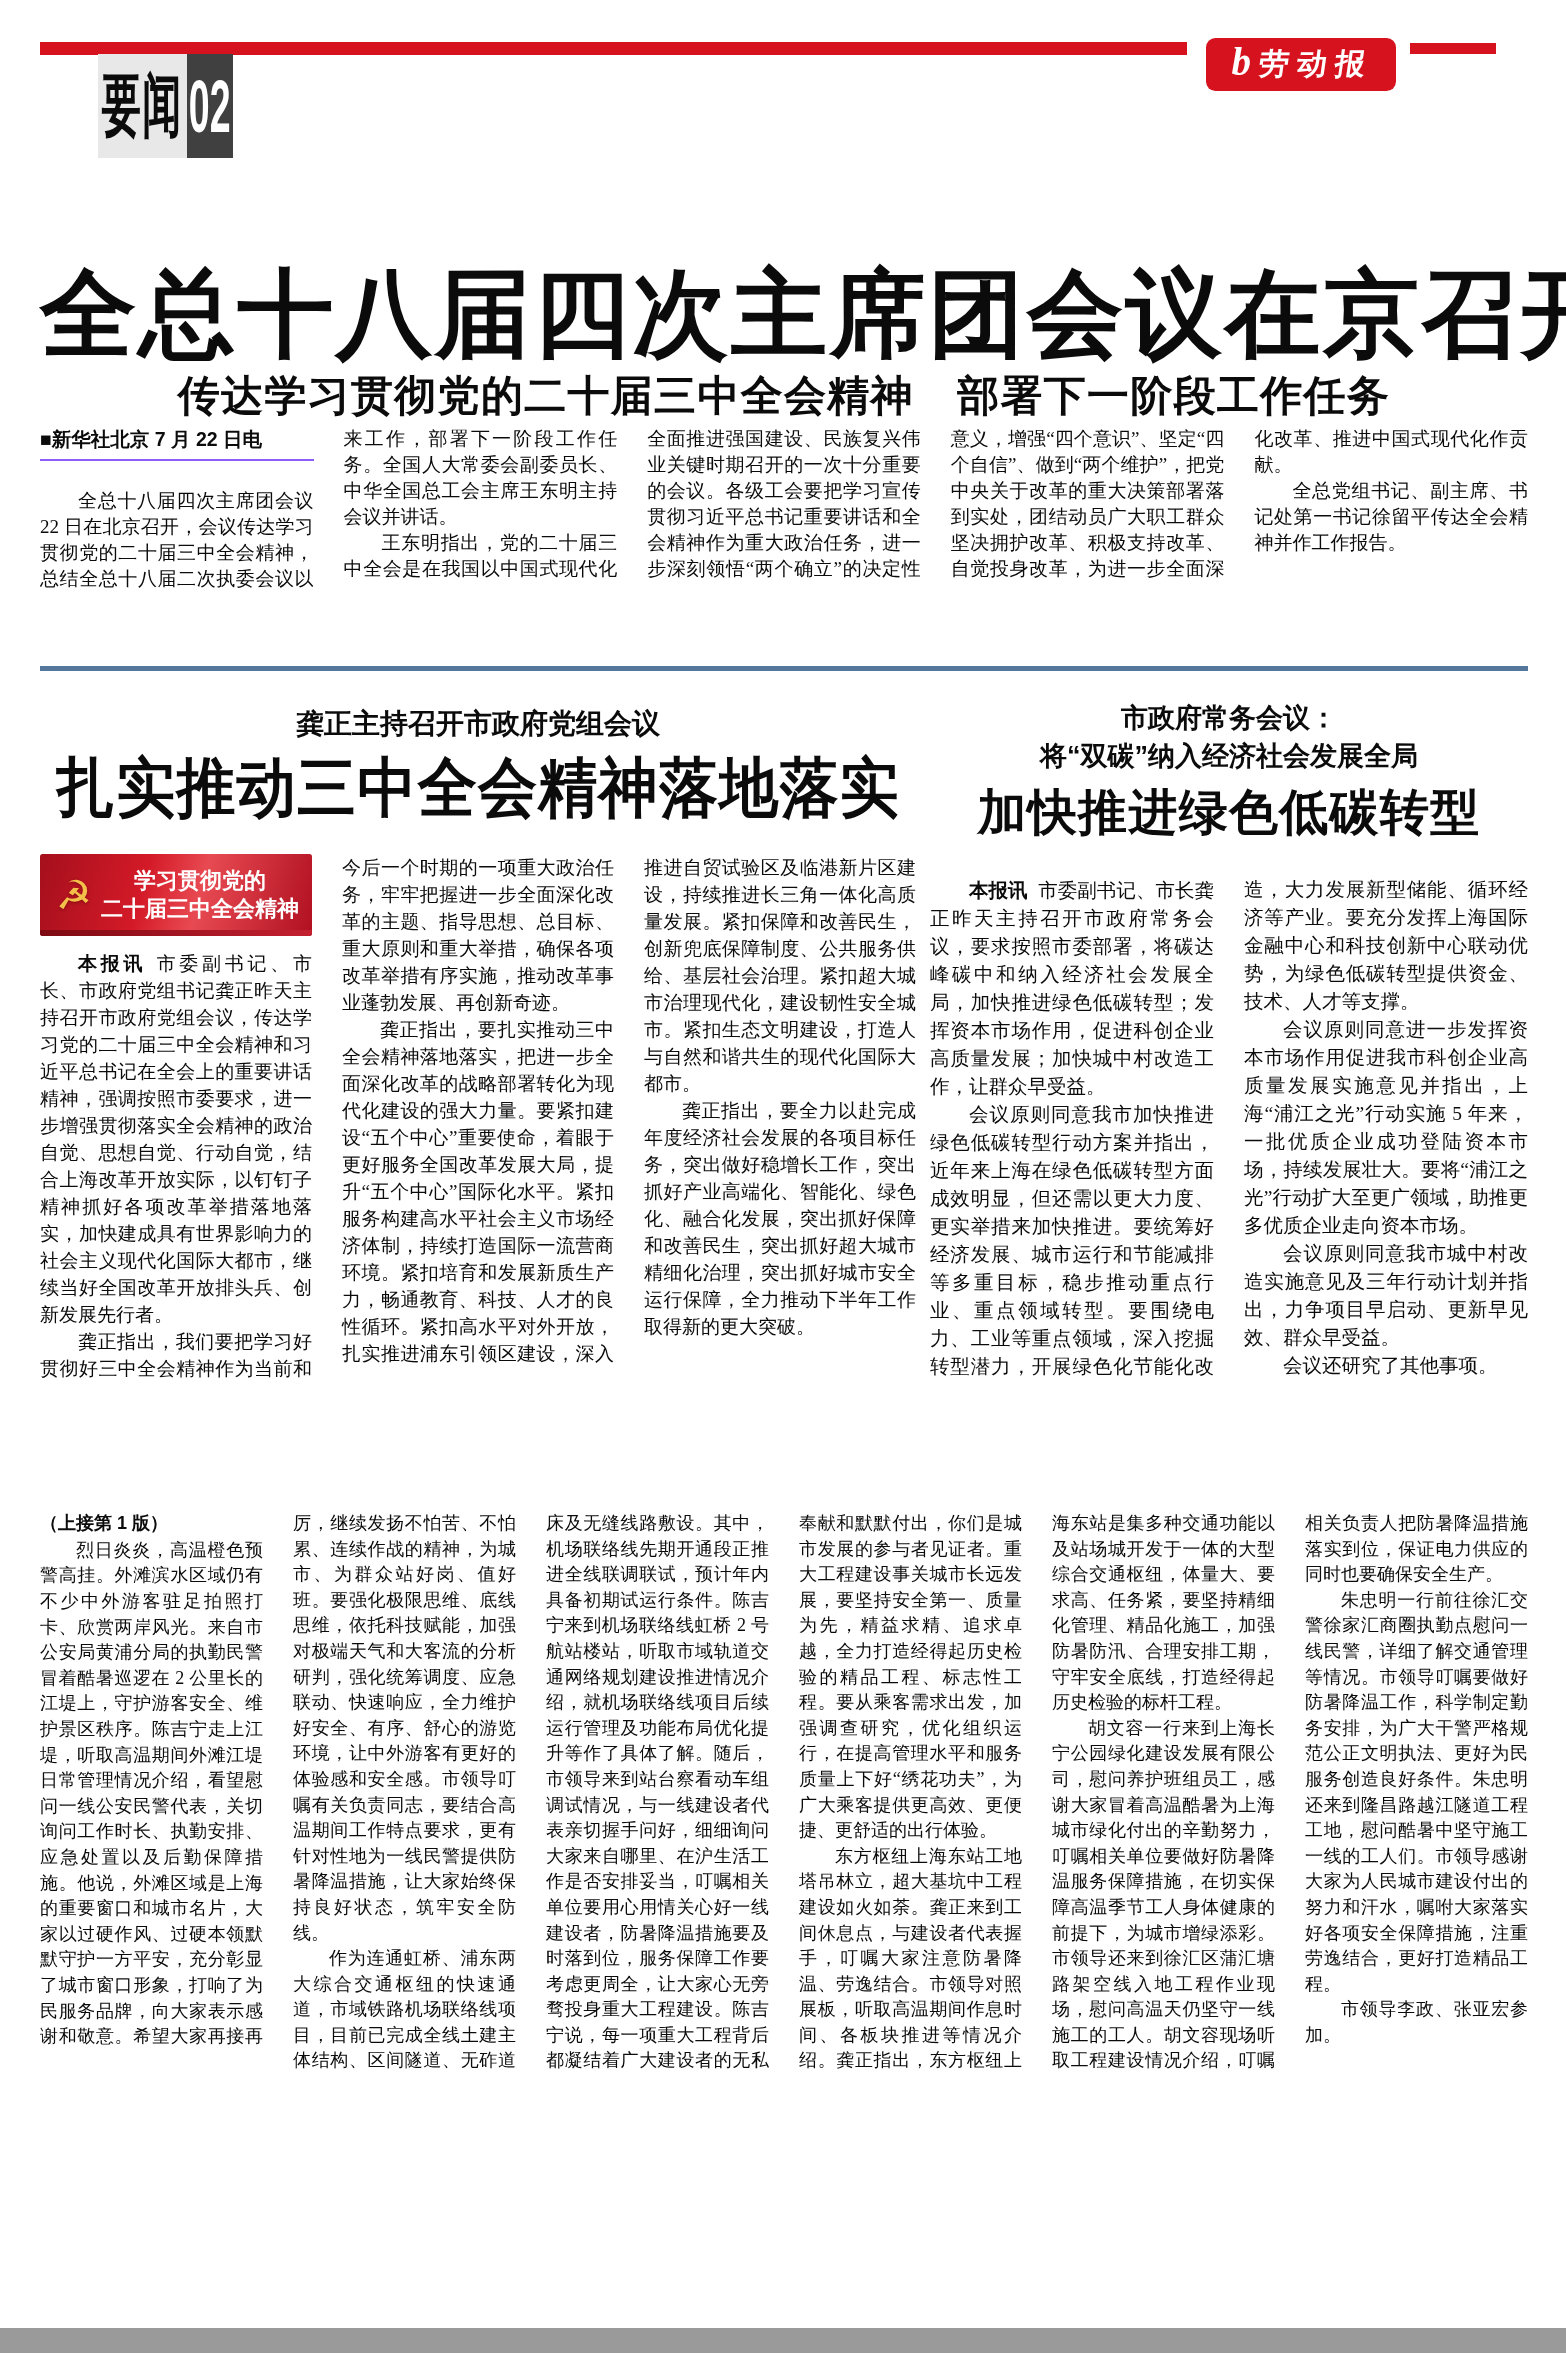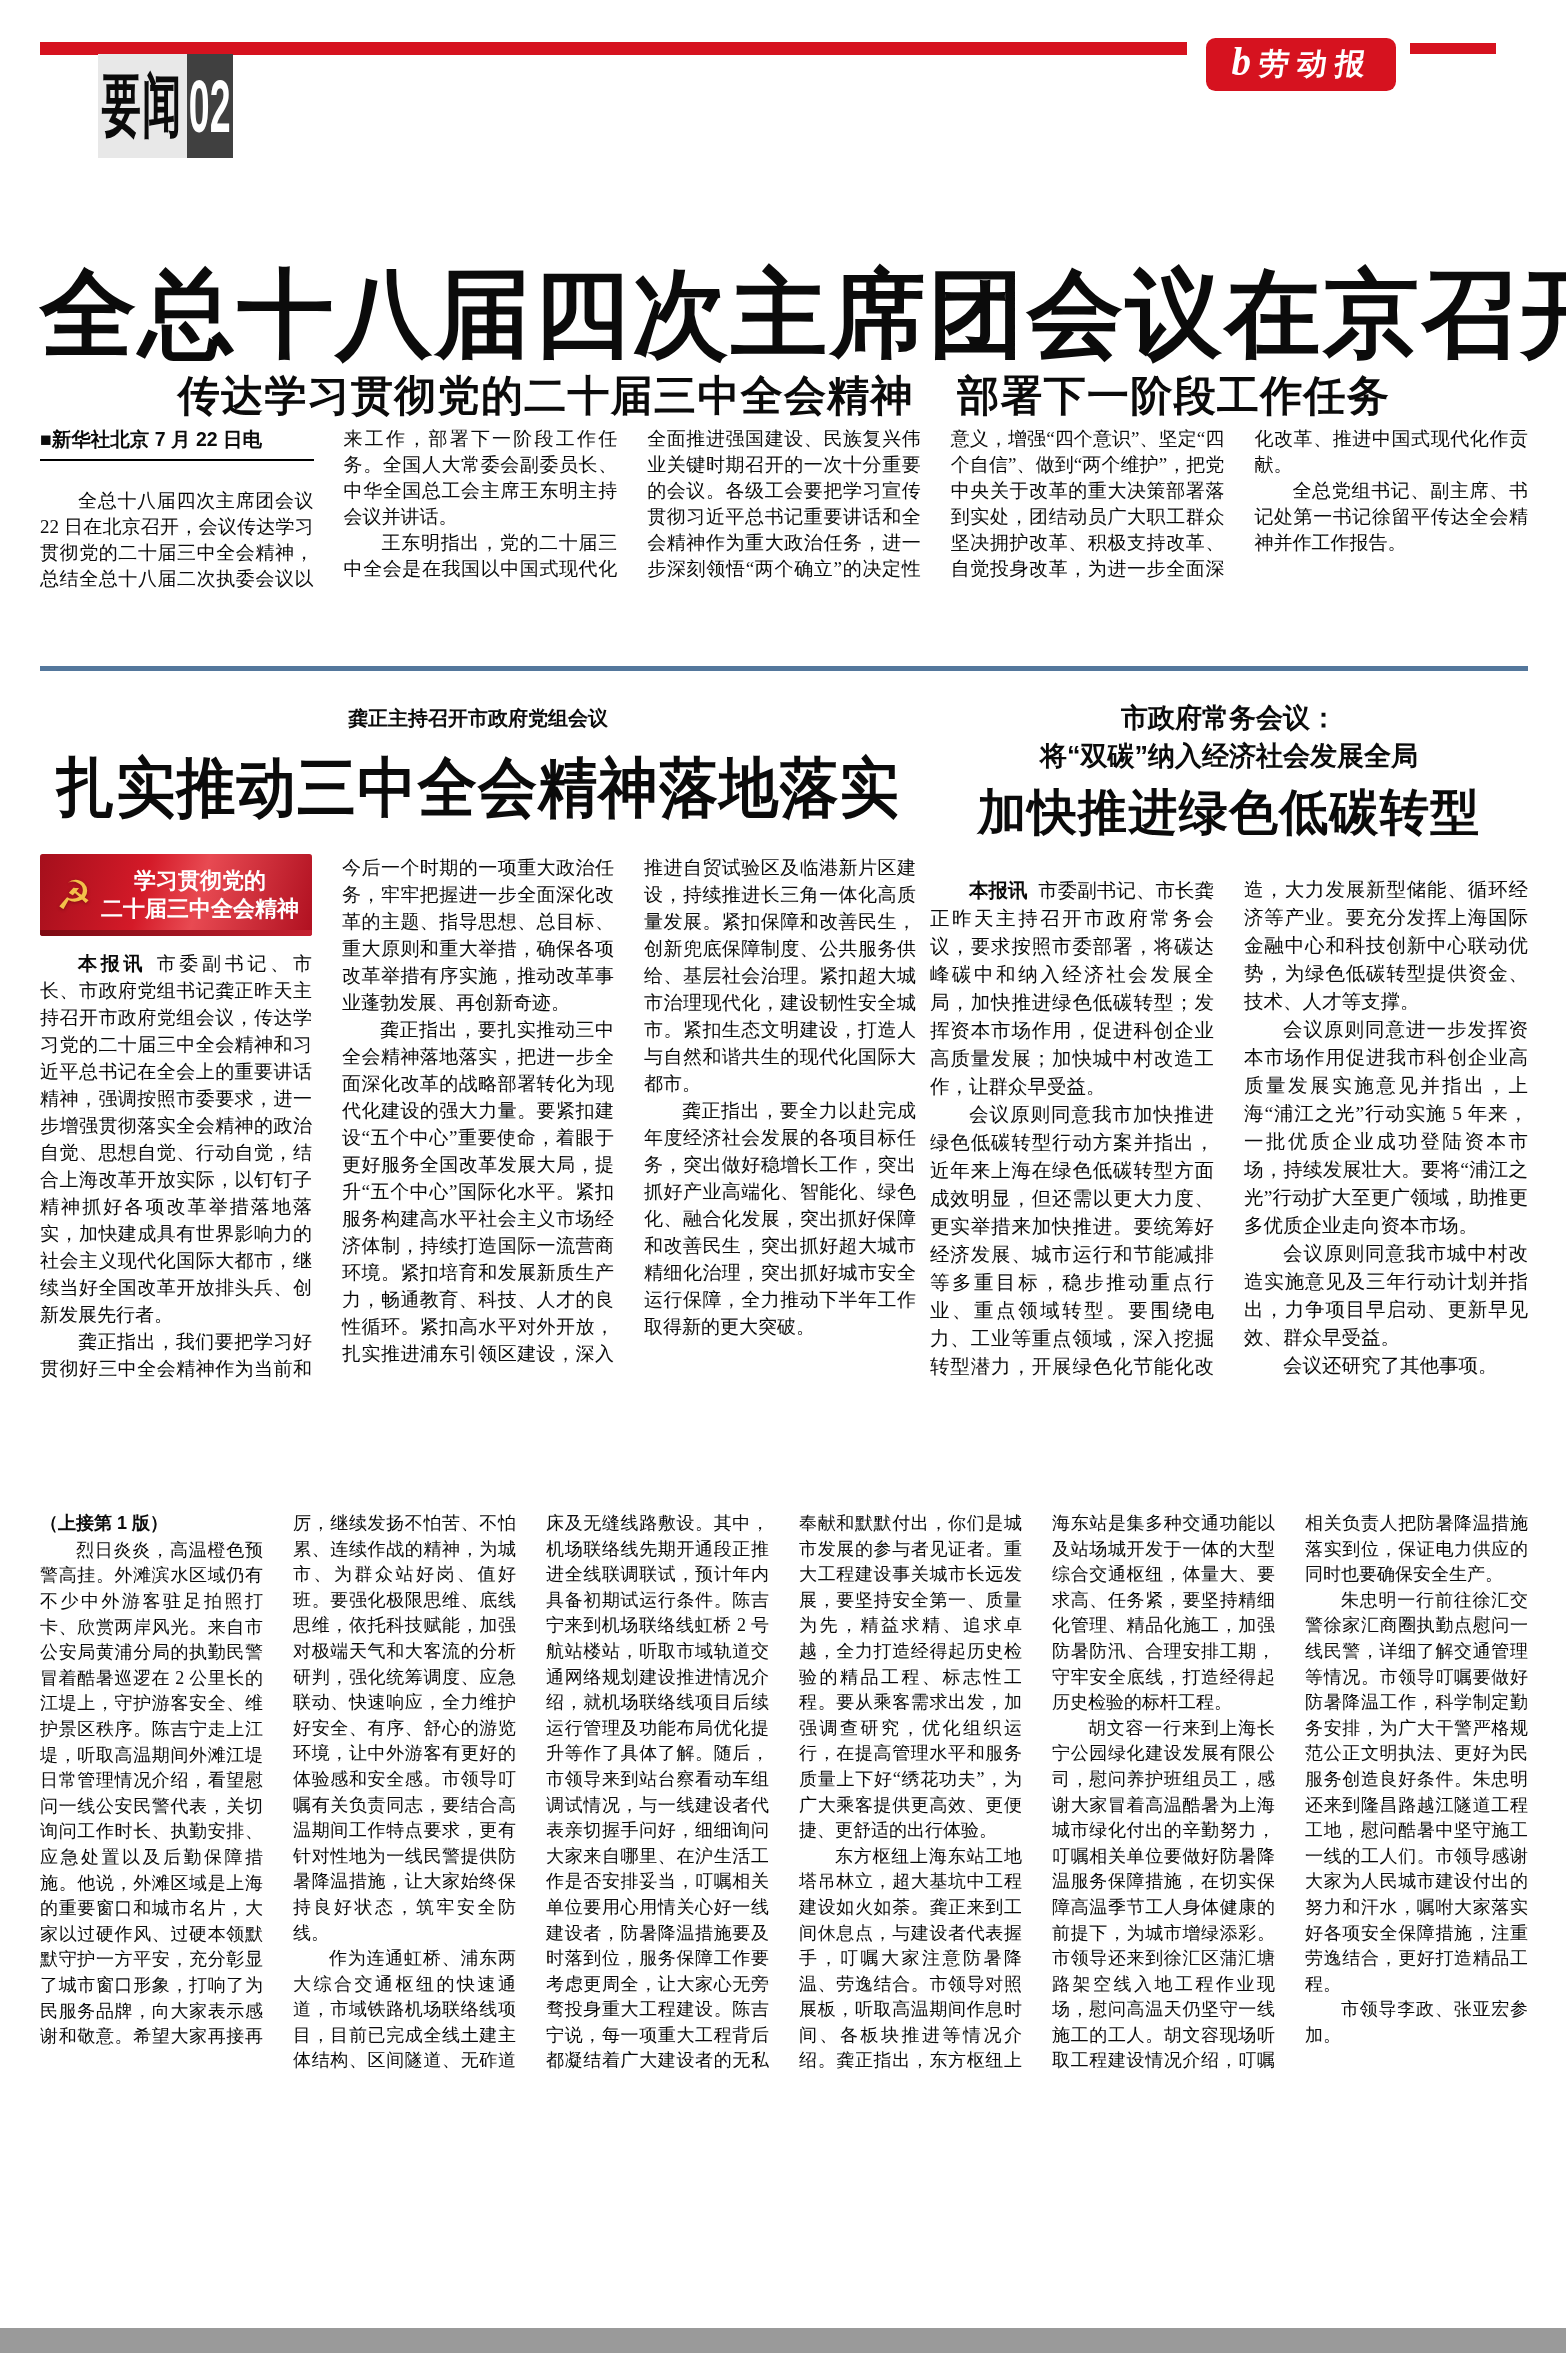--- a/index.html
+++ b/index.html
@@ -23,28 +23,28 @@
   .logo-name{font-family:"Liberation Sans","DejaVu Sans",sans-serif;font-weight:700;font-size:30px;
              letter-spacing:8px;transform:skewX(-8deg);}
   
   .headline{position:absolute;left:40px;top:197px;width:1488px;text-align:center;
             font-size:96px;font-weight:900;letter-spacing:2.7px;line-height:1.12;white-space:nowrap;}
   .subhead{position:absolute;left:40px;top:333px;width:1488px;text-align:center;
            font-size:42px;font-weight:900;letter-spacing:1.3px;white-space:nowrap;}
   .story-top{position:absolute;left:40px;top:426px;width:1488px;height:228px;
              column-count:5;column-gap:30px;font-size:19px;line-height:26px;text-align:justify;}
   .dateline{font-family:"Liberation Sans","DejaVu Sans",sans-serif;font-weight:700;font-size:19.5px;
-            border-bottom:2px solid #000000;padding-bottom:6.7px;margin:0 0 27px 0;}
+            border-bottom:2px solid #8b5cf6;padding-bottom:6.7px;margin:0 0 27px 0;}
   .para{margin:0;text-indent:2em;}
   .lede-label{font-family:"Liberation Sans","DejaVu Sans",sans-serif;margin-right:.55em;}
   
   .divider{position:absolute;left:40px;top:666px;width:1488px;height:4.7px;background:#54779c;}
   
   .s2-kicker{position:absolute;left:40px;top:705px;width:876px;text-align:center;
-             font-family:"Liberation Sans","DejaVu Sans",sans-serif;font-weight:700;font-size:20px;}
+             font-family:"Liberation Sans","DejaVu Sans",sans-serif;font-weight:700;font-size:28px;}
   .s2-headline{position:absolute;left:40px;top:745px;width:876px;text-align:center;
                font-size:59px;font-weight:900;letter-spacing:1.3px;transform:scaleY(1.1);transform-origin:top;white-space:nowrap;}
   .s2-body{position:absolute;left:40px;top:854px;width:876px;height:644px;
            column-count:3;column-gap:30px;font-size:19px;line-height:27px;text-align:justify;}
   .badge{break-inside:avoid;width:100%;height:82px;border-radius:2.7px;position:relative;overflow:hidden;
          background:linear-gradient(105deg,#a50f1c 0%,#d41a28 38%,#e84a52 58%,#b01020 100%);
          display:flex;align-items:center;margin:0 0 13.5px 0;}
   .badge:after{content:"";position:absolute;left:0;right:0;bottom:0;height:6px;
                background:linear-gradient(90deg,#7d0a12,#c42030);}
   .badge-emblem{font-size:40px;color:#f3c04a;margin:0 4px 0 16px;text-shadow:0 1.3px 3.4px rgba(60,0,0,.45);

